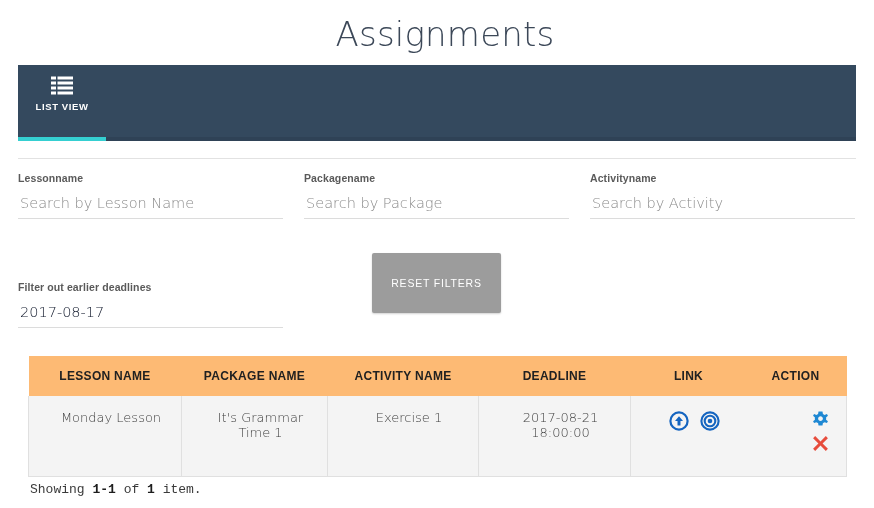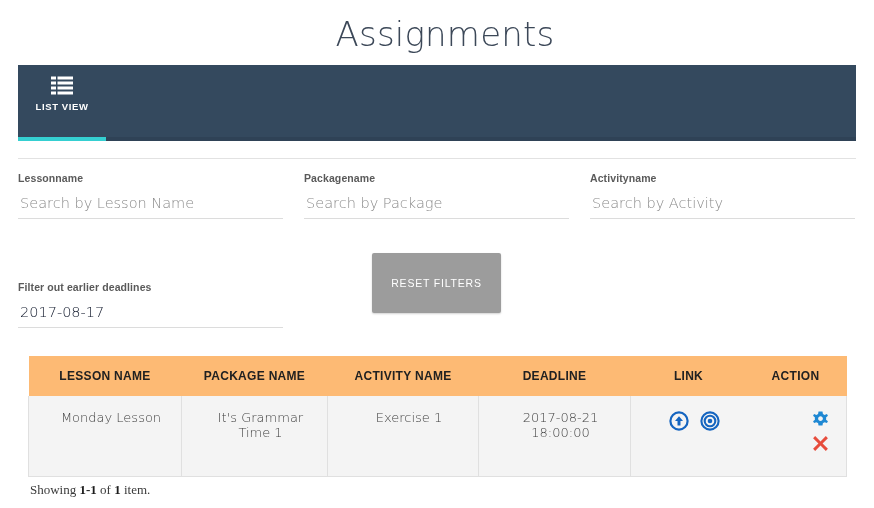--- a/index.html
+++ b/index.html
@@ -205,21 +205,21 @@
     align-items: flex-end;
     gap: 4px;
     padding-right: 8px;
     padding-top: 1px;
   }
 
   .showing {
     margin: 5px 0 0 30px;
     font-size: 13px;
     color: #3a3a3a;
-    font-family: Liberation Serif, serif;
+    font-family: Liberation Mono, monospace;
     font-weight: 300;
   }
   .showing b { font-weight: 700; color: #1d1d1d; }
 </style>
 </head>
 <body>
 
 <h1 class="page-title">Assignments</h1>
 
 <div class="tabbar">

